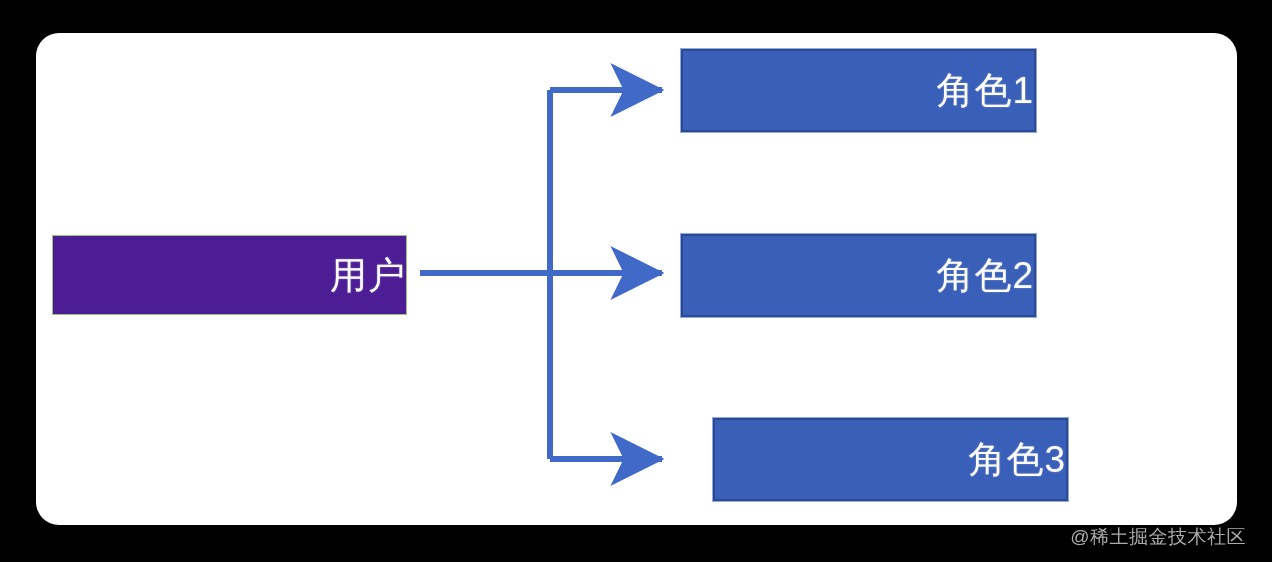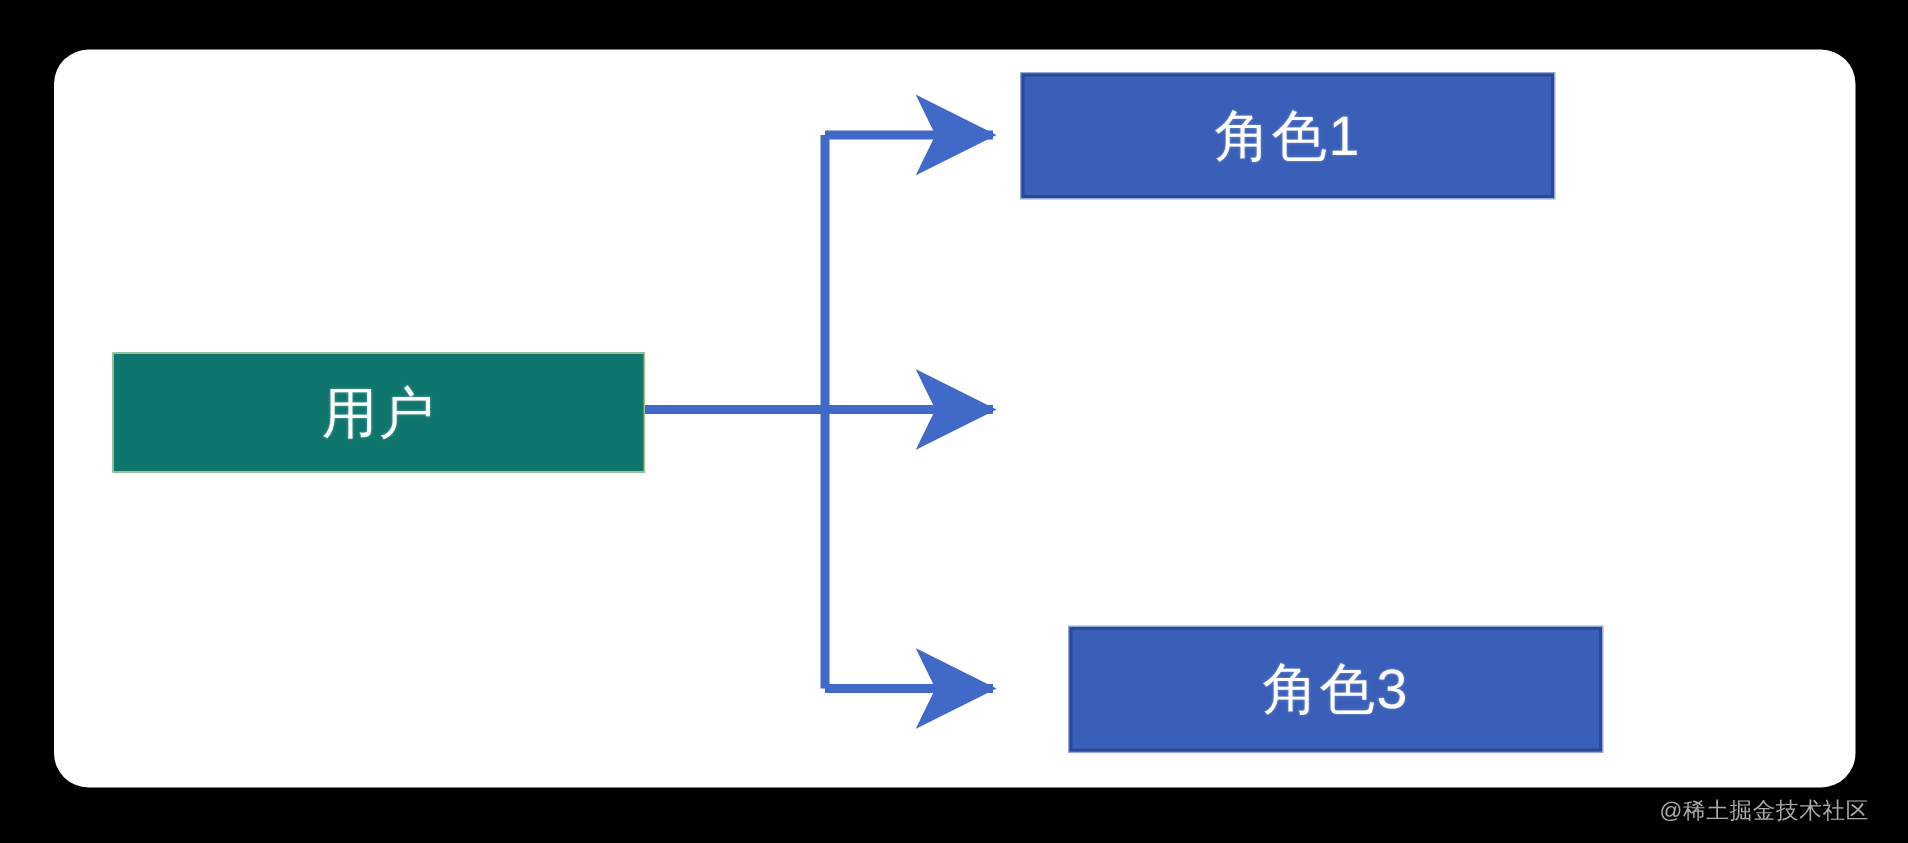--- a/index.html
+++ b/index.html
@@ -26,50 +26,50 @@
   #diagram {
     position:absolute;
     left:0; top:0;
     width:1272px; height:562px;
   }
   
   .node {
     position:absolute;
     display:flex;
     align-items:center;
-    justify-content:center;
+    justify-content:flex-end;
     color:#ffffff;
     font-size:37px;
     letter-spacing:1px;
     line-height:1;
     white-space:nowrap;
     text-shadow:0 0 2px rgba(255,255,255,0.35);
   }
   .node-user {
-    left:75px; top:235px;
+    left:52px; top:235px;
     width:355px; height:80px;
-    background:#0f766e;
+    background:#4c1d95;
     border:1px solid #9FC27C;
   }
   .node-role {
     left:681px;
     width:355px; height:83px;
     background:#3A5FB8;
     border:2px solid #2B4A93;
     box-shadow:0 0 0 1px #8fa8dd;
   }
   #role1 { top:49px; }
   #role2 { top:234px; }
   #role3 { top:418px;margin-left:32px; }
 
   
   #watermark {
     position:absolute;
     right:26px; bottom:12px;
-    font-size:15px;
+    font-size:19px;
     color:#b9b9b9;
     letter-spacing:0.5px;
     white-space:nowrap;
     opacity:0.92;
   }
 </style>
 </head>
 <body>
 
 <div id="stage">
@@ -95,20 +95,23 @@
   </svg>
 
   <div class="node node-user">
     <span>用户</span>
   </div>
 
   <div class="node node-role" id="role1">
     <span>角色1</span>
   </div>
 
+  <div class="node node-role" id="role2">
+    <span>角色2</span>
+  </div>
 
   <div class="node node-role" id="role3">
     <span>角色3</span>
   </div>
 
   <div id="watermark">@稀土掘金技术社区</div>
 
 </div>
 
 </body></html>

